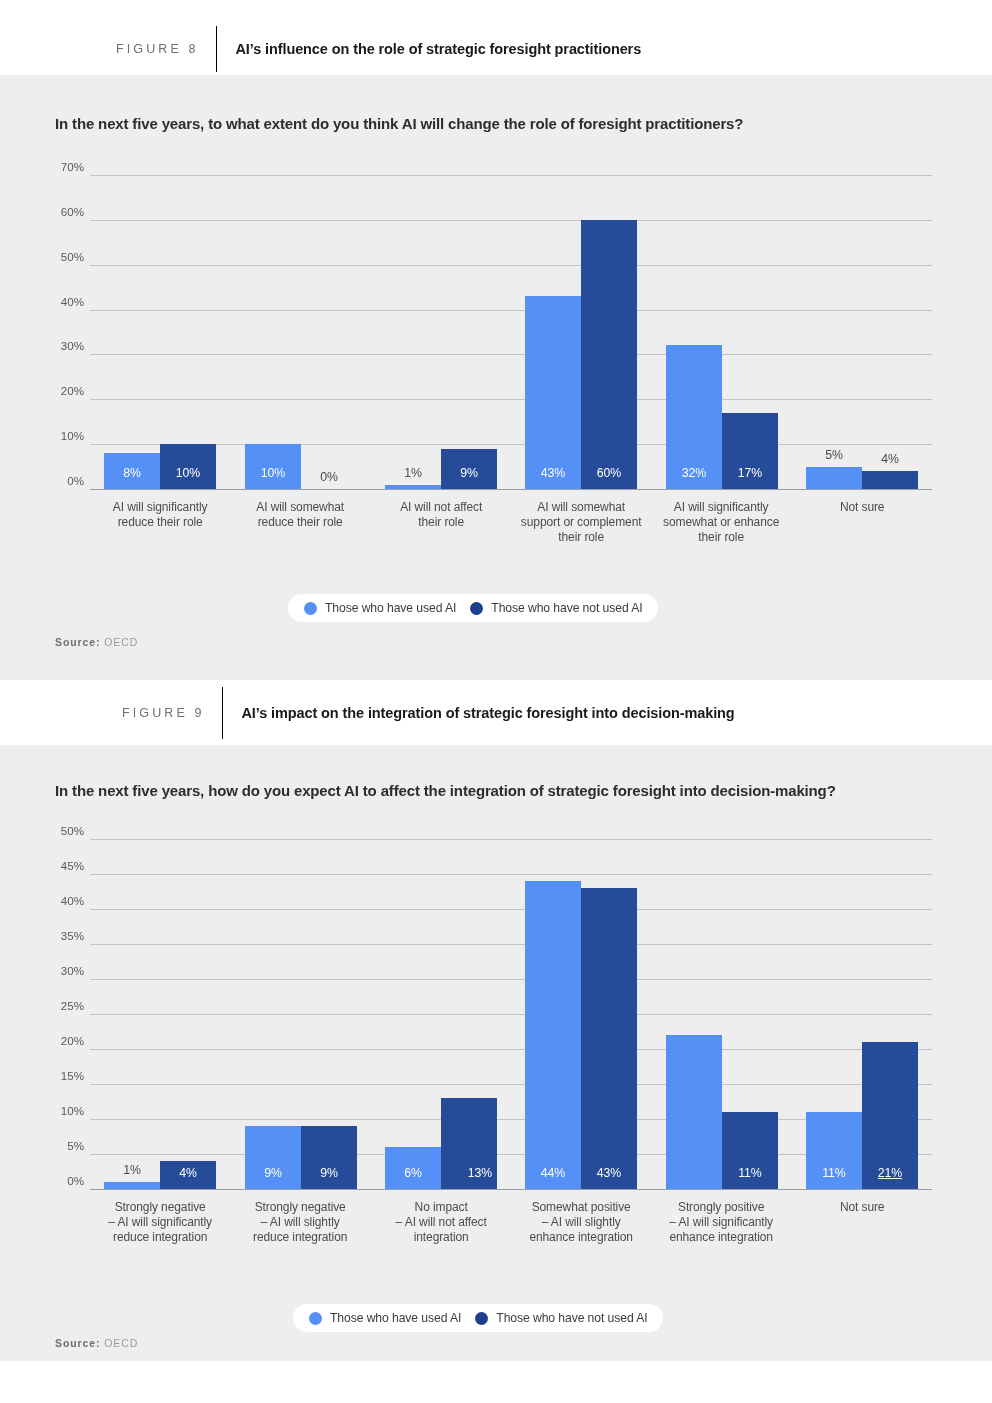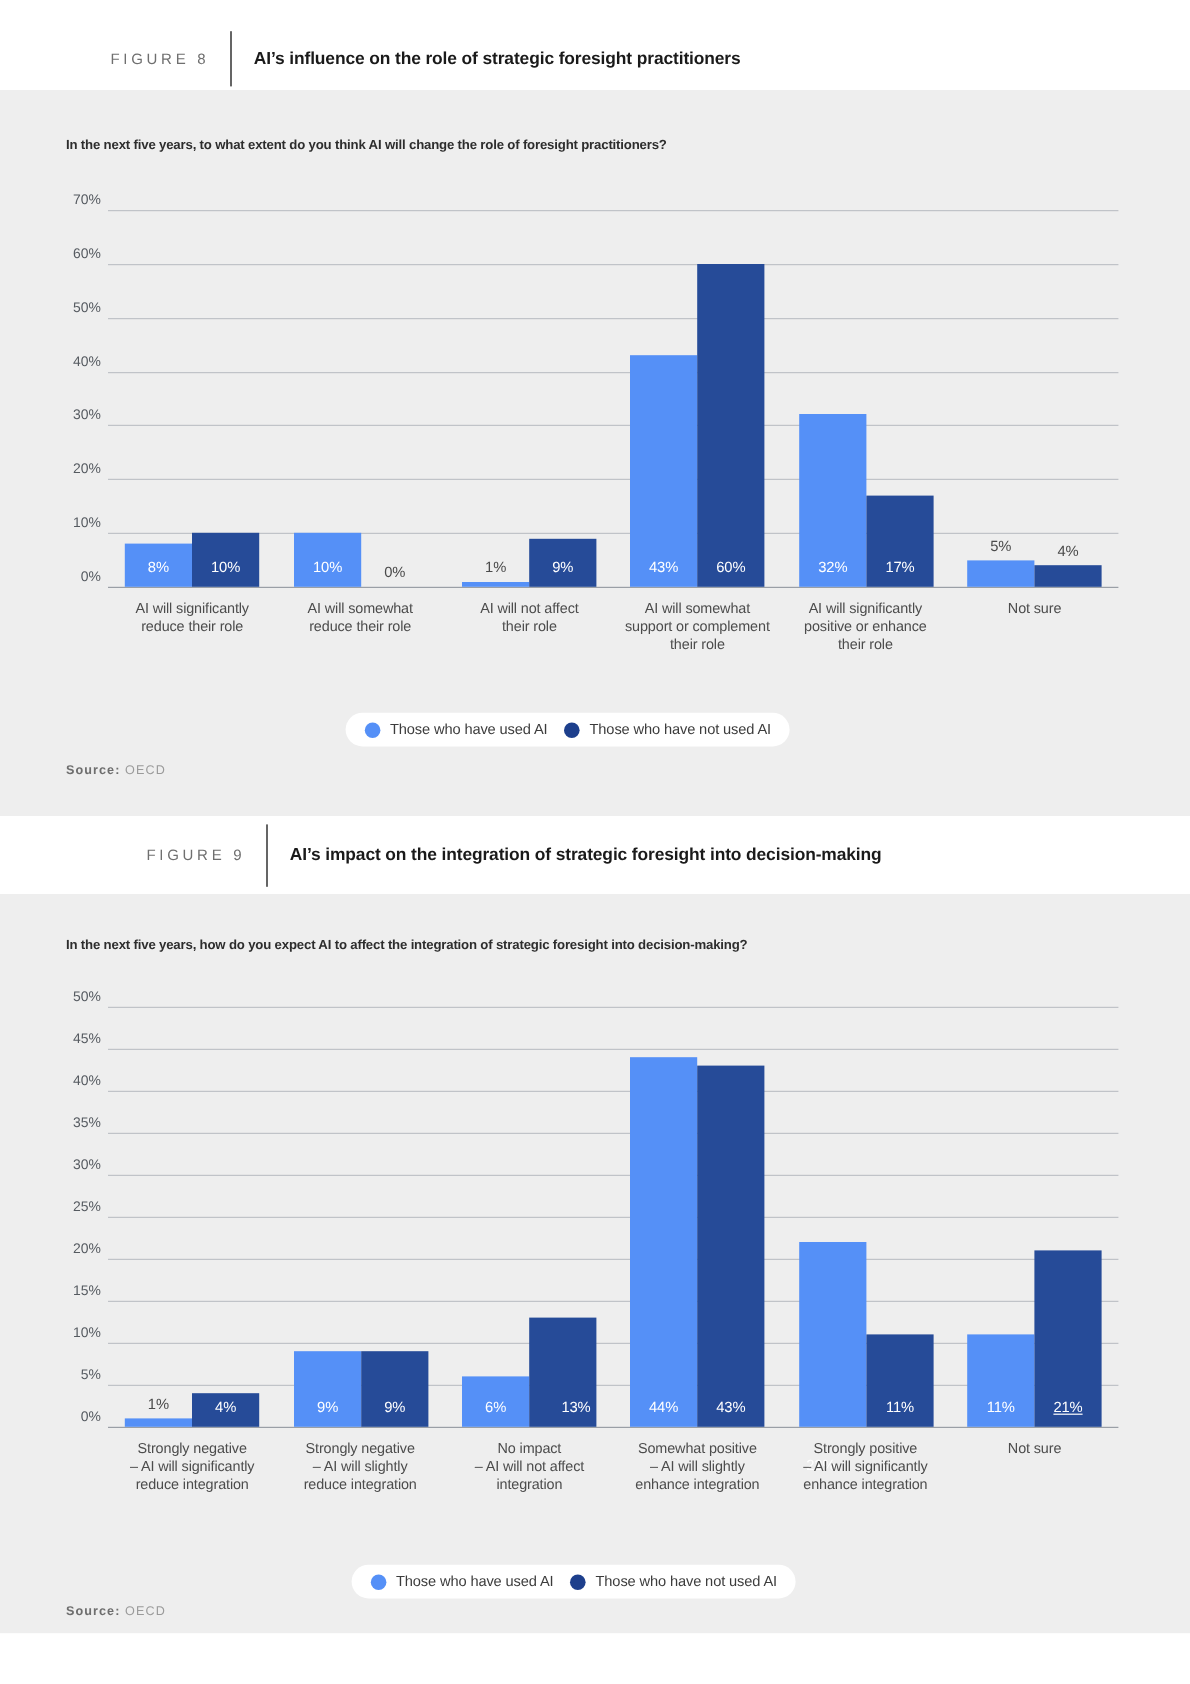--- a/index.html
+++ b/index.html
@@ -41,21 +41,21 @@
   }
 
   
   .fig-body {
     position: absolute;
     left: 0; width: 992px;
     background: #eeeeee;
   }
   .question {
     position: absolute;
-    font-size: 11px;
+    font-size: 15px;
     font-weight: 700;
     color: #2d2d2d;
     letter-spacing: -0.15px;
     white-space: nowrap;
   }
   .source {
     position: absolute;
     font-size: 10.5px;
     letter-spacing: 0.9px;
     color: #9a9a9a;
@@ -120,21 +120,21 @@
   .legend-dot { width: 13px; height: 13px; border-radius: 50%; display:block; }
   .legend-dot.light { background: #5590f7; }
   .legend-dot.dark  { background: #1d3f8c; }
   .legend-text { font-size: 12.2px; color: #3c3c3c; white-space: nowrap; letter-spacing: -0.1px; }
 </style>
 </head>
 <body>
 
 <div class="page">
 
-  <div class="fig-header" style="top:0px; height:97px; padding-left:92px;">
+  <div class="fig-header" style="top:0px; height:97px; padding-left:116px;">
     <span class="fig-label">FIGURE 8</span>
     <span class="fig-divider" style="height:46px;"></span>
     <span class="fig-title">AI’s influence on the role of strategic foresight practitioners</span>
   </div>
 
   <div class="fig-body" style="top:75px; height:605px;">
     <div class="question" style="left:55px; top:40px;">In the next five years, to what extent do you think AI will change the role of foresight practitioners?</div>
 
     <div class="chart" style="left:0px; top:0px; width:992px; height:605px;" id="chart8">
         <div class="gridline axis" style="left: 90px; width: 842px; top: 414px;"></div>
@@ -189,21 +189,21 @@
           <div>AI will not affect</div>
           <div>their role</div>
         </div>
         <div class="cat-label" style="width: 174.333px; left: 494px; top: 425px;">
           <div>AI will somewhat</div>
           <div>support or complement</div>
           <div>their role</div>
         </div>
         <div class="cat-label" style="width: 174.333px; left: 634px; top: 425px;">
           <div>AI will significantly</div>
-          <div>positive or enhance</div>
+          <div>somewhat or enhance</div>
           <div>their role</div>
         </div>
         <div class="cat-label" style="width: 174.333px; left: 775px; top: 425px;">
           <div>Not sure</div>
         </div>
       </div>
 
     <div class="legend" style="left:288px; top:519px;">
       <div class="legend-item">
         <span class="legend-dot light"></span>

